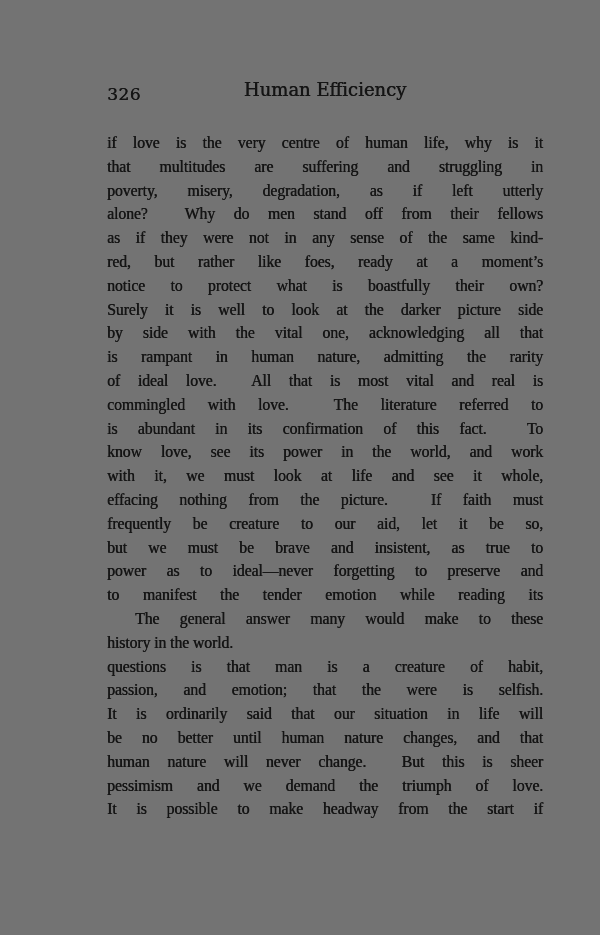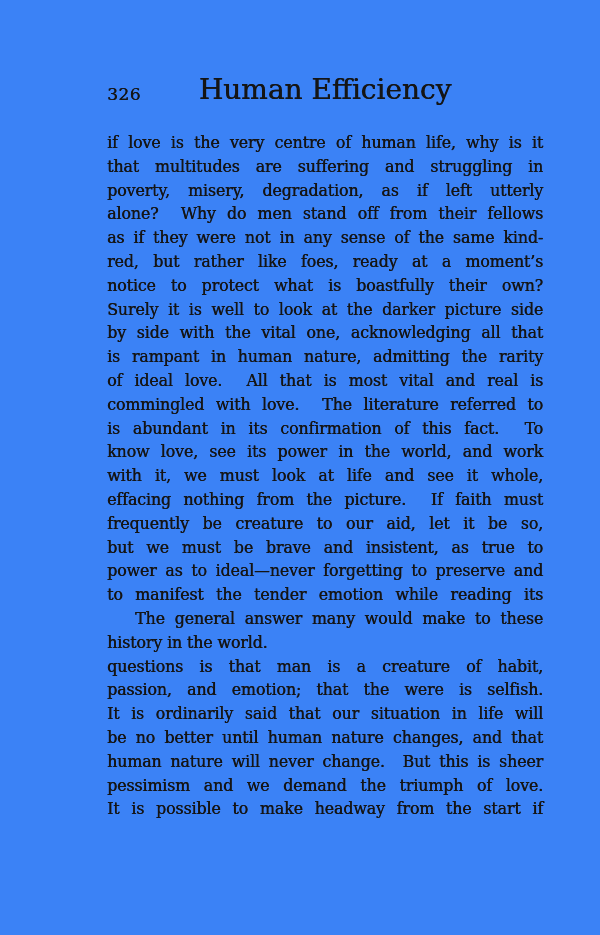--- a/index.html
+++ b/index.html
@@ -4,21 +4,21 @@
 <style>
   html, body {
     margin: 0;
     padding: 0;
     background: #ffffff;
   }
   .page {
     position: relative;
     width: 600px;
     height: 935px;
-    background: #3b82f6;
+    background: #737373;
     color: #151515;
     font-family: "DejaVu Serif", serif;
     overflow: hidden;
   }
   .page-header {
     position: absolute;
     top: 76px;
     left: 107px;
     width: 436px;
     height: 28px;
@@ -27,38 +27,39 @@
     position: absolute;
     left: 0;
     bottom: 0;
     font-size: 17px;
     letter-spacing: 0.5px;
     text-shadow: 0.4px 0 0 currentColor;
   }
   .running-title {
     margin: 0;
     text-align: center;
-    font-size: 28px;
+    font-size: 18px;
     font-weight: normal;
     line-height: 28px;
     text-shadow: 0.5px 0 0 currentColor;
   }
   .text-block {
     position: absolute;
     top: 131px;
     left: 107px;
     width: 436px;
     font-size: 15.8px;
     line-height: 23.8px;
     letter-spacing: -0.1px;
     text-shadow: 0.4px 0 0 currentColor;
   }
   .line {
     white-space: normal;
     text-align: left;
+    font-family: Liberation Serif, serif;
   }
   .line.justify {
     text-align: justify;
     text-align-last: justify;
   }
   .line.indent {
     text-indent: 28px;
   }
 </style>
 </head>

